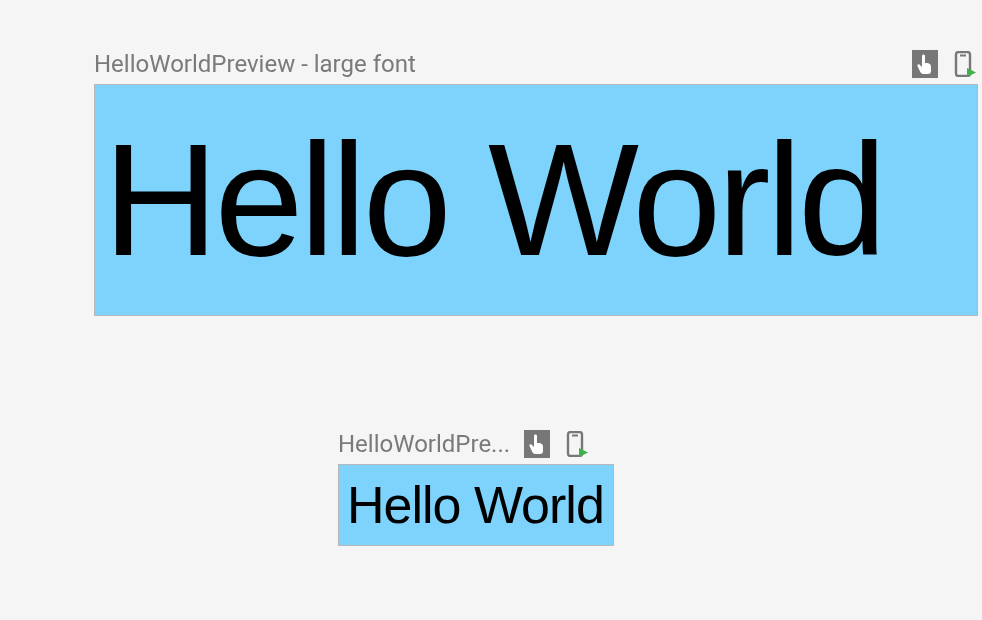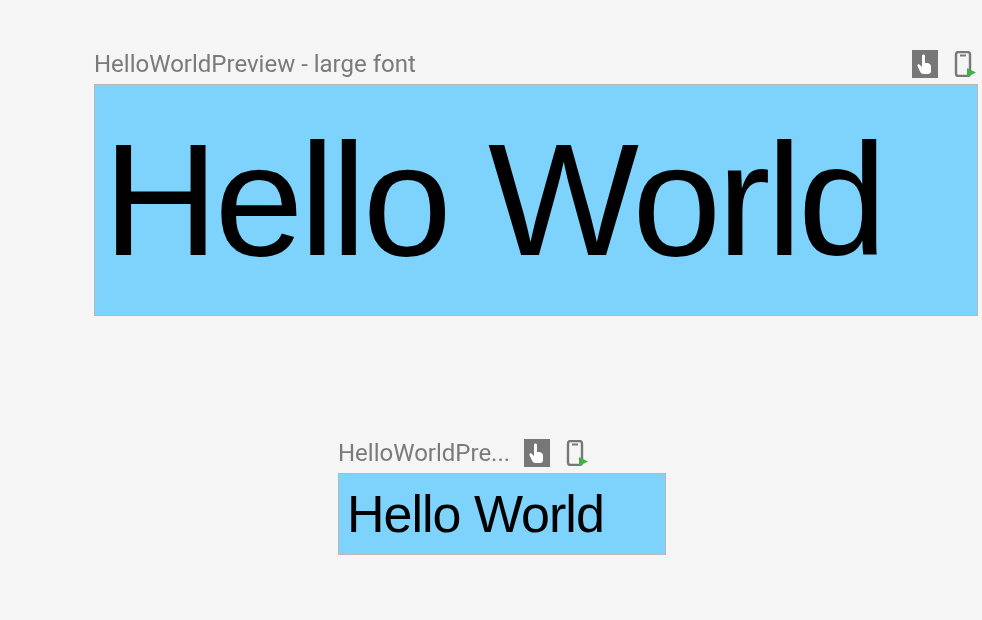--- a/index.html
+++ b/index.html
@@ -18,22 +18,22 @@
       position: absolute;
     }
     .preview-large {
       left: 46px;
       top: 50px;
       width: 884px;
       margin-left: 48px;
     }
     .preview-small {
       left: 338px;
-      top: 439px;
-      width: 328px;
+      top: 430px;
+      width: 276px;
     }
     .preview-header {
       display: flex;
       align-items: center;
       margin-bottom: 6px;
       height: 28px;
     }
     .preview-title {
       color: #7a7a7a;
       font-size: 24px;

